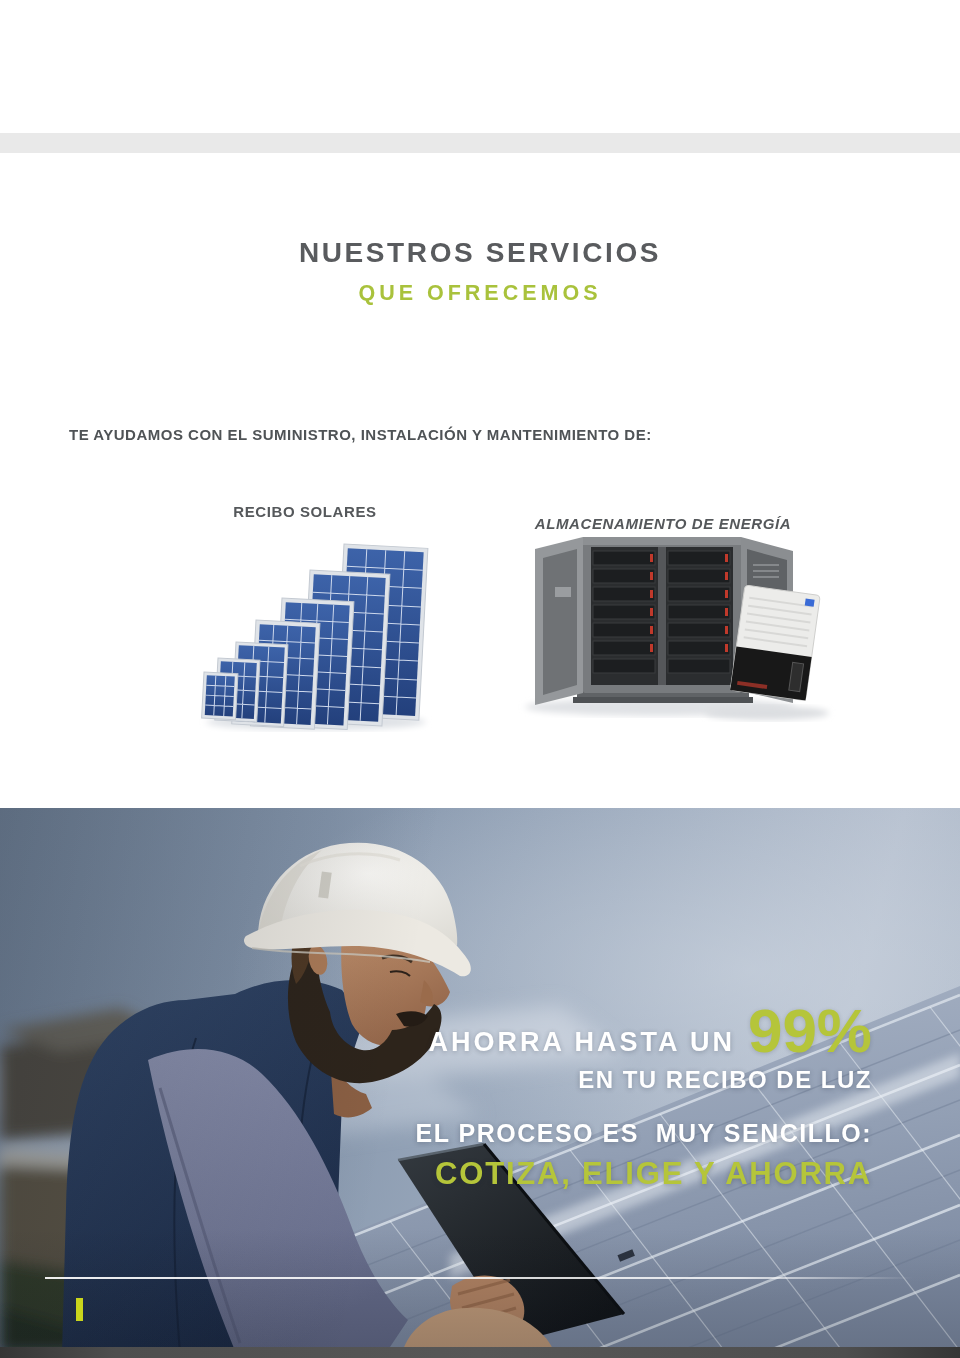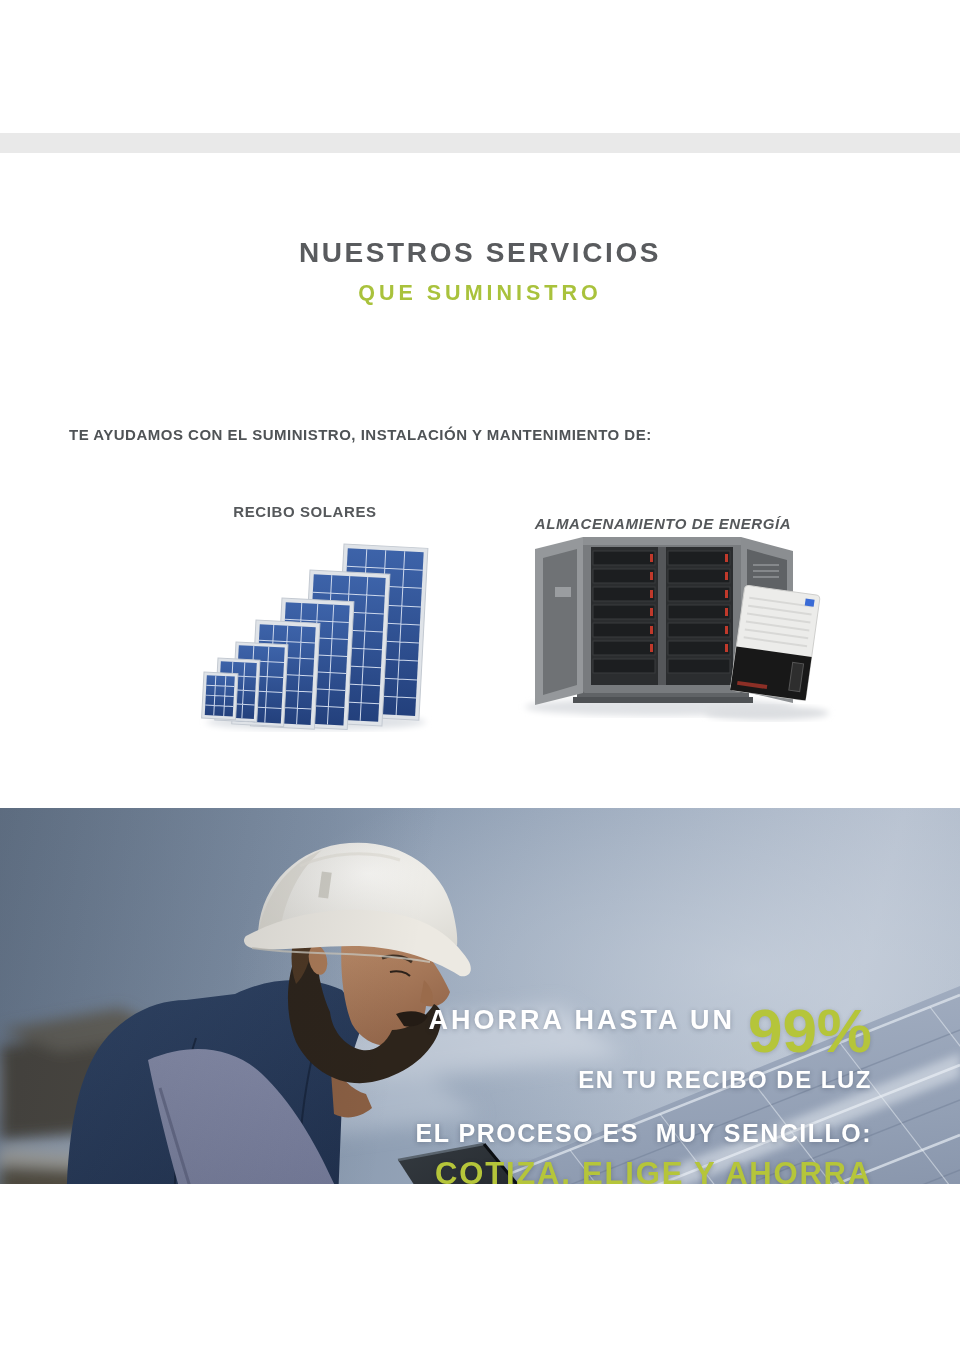--- a/index.html
+++ b/index.html
@@ -1,17 +1,17 @@
 <!DOCTYPE html>
 <html><head>
 <meta charset="utf-8">
 <style>
   html,body{margin:0;padding:0;background:#ffffff;}
   .page{
-    position:relative;width:960px;height:1184px;margin:0 auto;background:#ffffff;
+    position:relative;width:960px;height:1358px;margin:0 auto;background:#ffffff;
     overflow:hidden;font-family:"Liberation Sans",sans-serif;
   }
   .gray-band{position:absolute;left:0;top:133px;width:960px;height:20px;background:#e9e9e9;}
   .section-title{
     position:absolute;left:0;top:237px;width:960px;text-align:center;
     font-size:28px;font-weight:bold;letter-spacing:2.6px;color:#595b5e;
   }
   .section-subtitle{
     position:absolute;left:0;top:281px;width:960px;text-align:center;
     font-size:21.5px;font-weight:bold;letter-spacing:4px;color:#a9c23c;
@@ -46,21 +46,21 @@
   .hero-shade{
     position:absolute;inset:0;pointer-events:none;
     background:
       linear-gradient(100deg, rgba(12,18,30,0.24) 0%, rgba(12,18,30,0) 42%),
       linear-gradient(0deg, rgba(12,18,30,0.20) 0%, rgba(12,18,30,0) 22%);
   }
   .hero-copy{
     position:absolute;right:88px;top:197px;text-align:right;color:#ffffff;
     font-weight:bold;text-shadow:0 1px 5px rgba(25,35,55,0.30);
   }
-  .savings-row{display:flex;align-items:flex-start;justify-content:flex-end;gap:13px;}
+  .savings-row{display:flex;align-items:flex-end;justify-content:flex-end;gap:13px;}
   .savings-prefix{font-size:27px;letter-spacing:3px;}
   .savings-value{font-size:62px;letter-spacing:0px;line-height:0.85;color:#b5c53a;text-shadow:0 1px 4px rgba(25,35,55,0.18);}
   .savings-line2{font-size:24px;letter-spacing:1.5px;margin-top:8px;}
   .process-line1{font-size:25px;letter-spacing:1.5px;margin-top:25px;white-space:pre;}
   .process-line2{font-size:31px;letter-spacing:1.8px;margin-top:8px;color:#b5c53a;}
   .hero-rule{
     position:absolute;left:45px;top:469px;width:868px;height:2px;
     background:linear-gradient(90deg,rgba(255,255,255,0.92) 0%,rgba(255,255,255,0.8) 80%,rgba(255,255,255,0) 100%);
   }
   .accent-bar{position:absolute;left:76px;top:490px;width:7px;height:23px;background:#c9d51c;}
@@ -70,21 +70,21 @@
   }
 </style>
 </head>
 <body>
 
 <div class="page">
 
   <div class="gray-band"></div>
 
   <div class="section-title">NUESTROS SERVICIOS</div>
-  <div class="section-subtitle">QUE SUMINISTRO</div>
+  <div class="section-subtitle">QUE OFRECEMOS</div>
 
 
   <div class="lead">TE AYUDAMOS CON EL SUMINISTRO, INSTALACIÓN Y MANTENIMIENTO DE:</div>
 
   <div class="col-label panels">RECIBO SOLARES</div>
   <div class="col-label storage">
     <div>ALMACENAMIENTO DE ENERGÍA</div>
     <div>CON BATERÍAS</div>
   </div>
 

